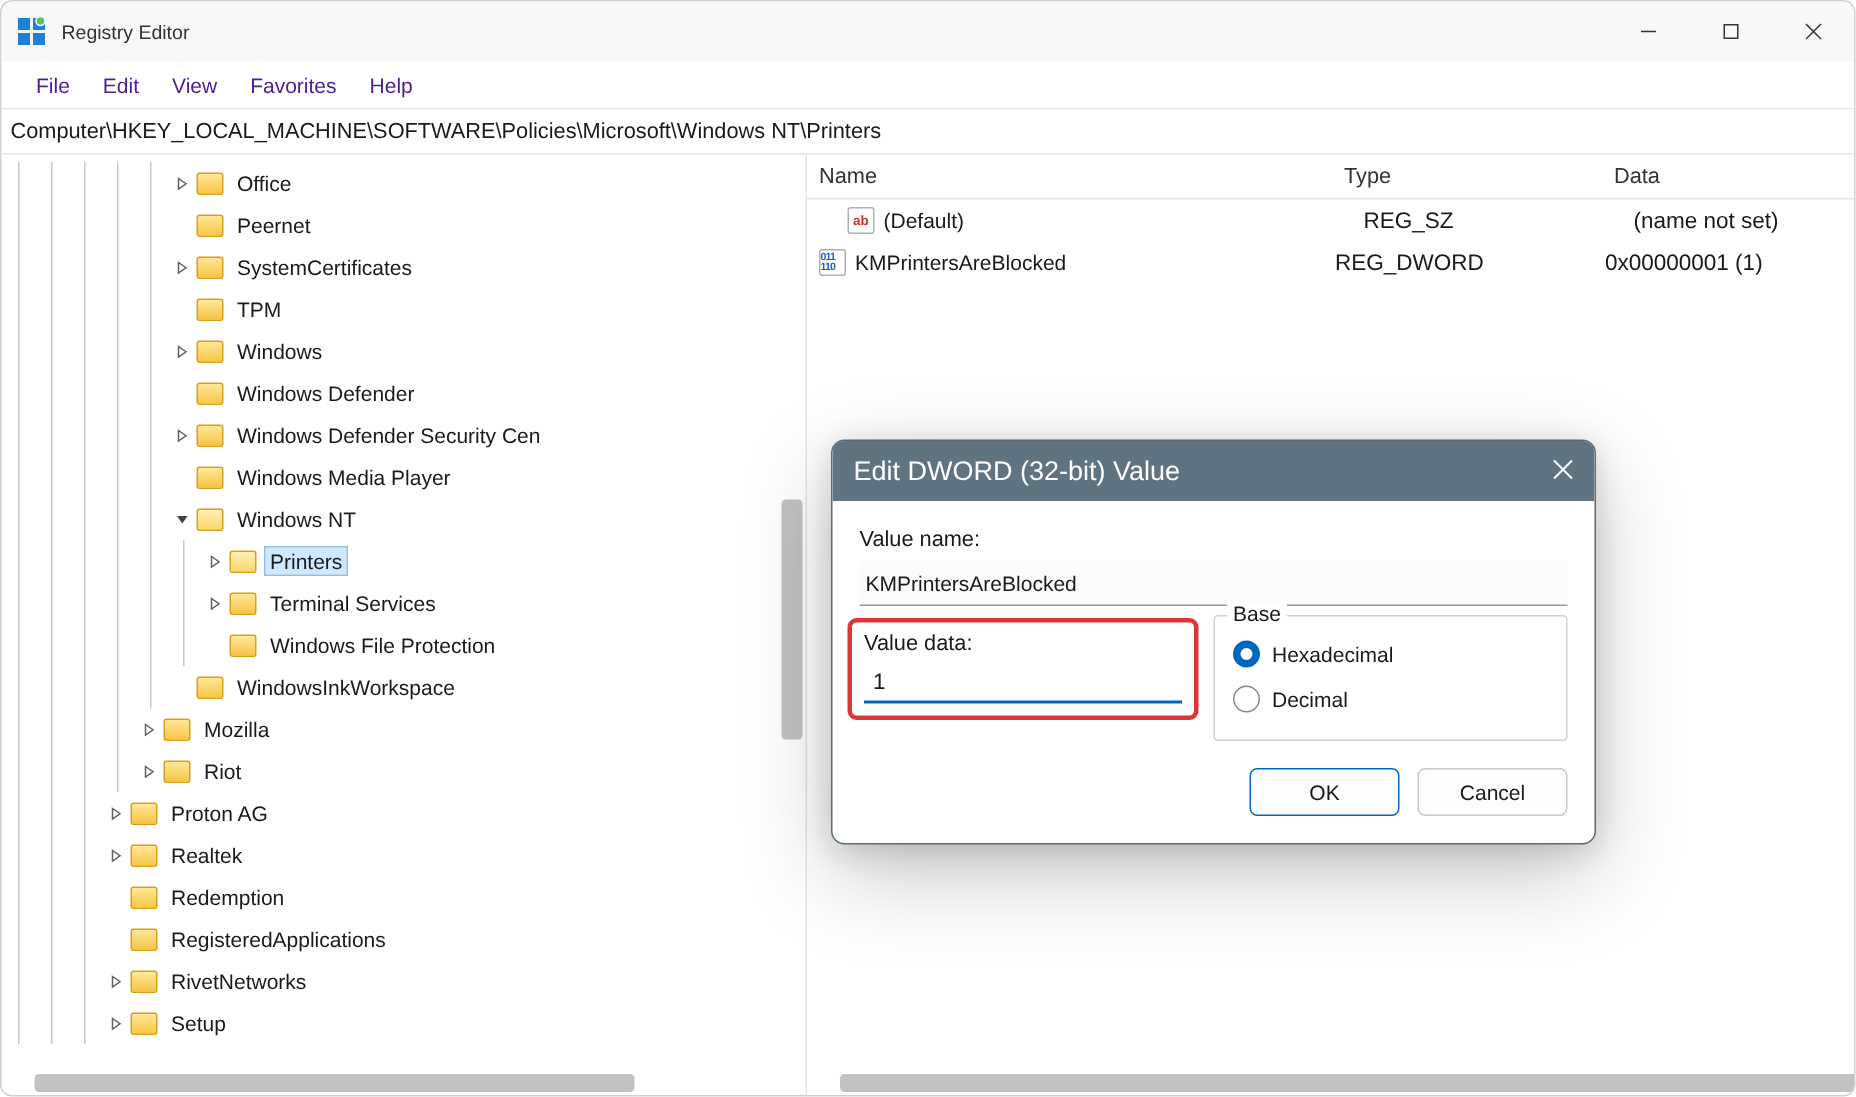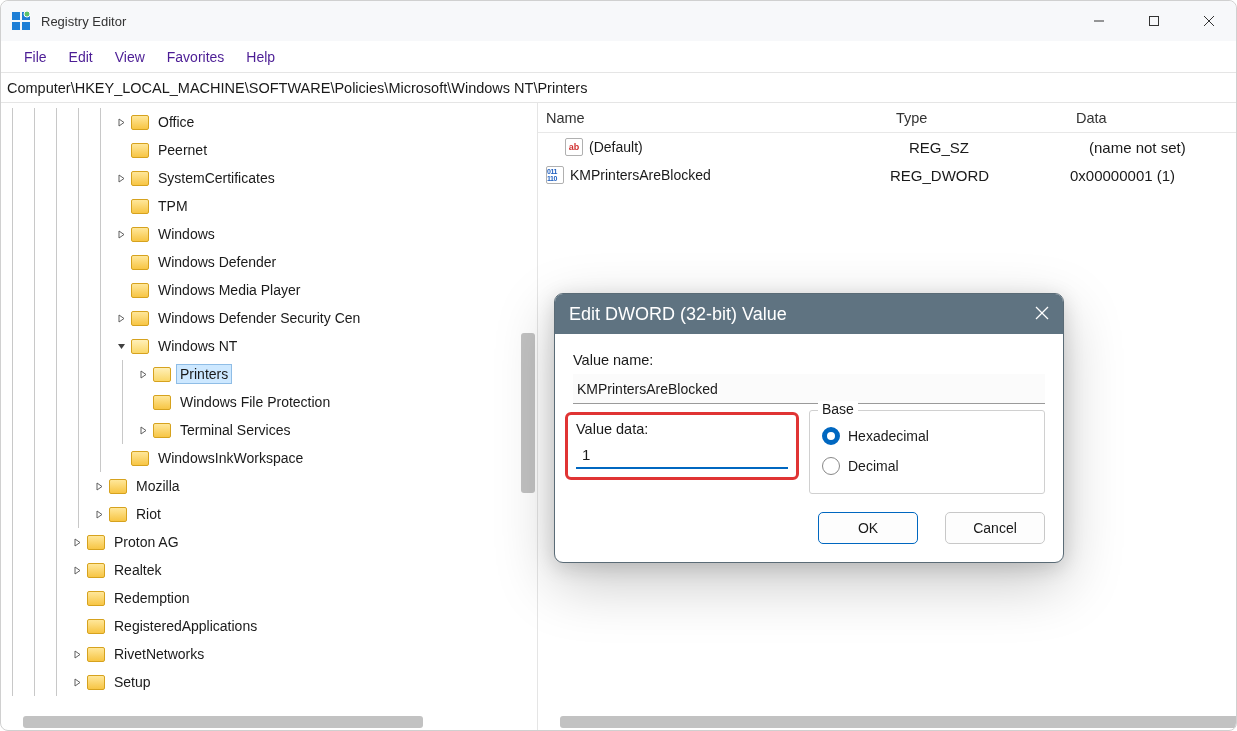--- a/index.html
+++ b/index.html
@@ -53,21 +53,21 @@
 .vd-row{display:flex;gap:18px;align-items:flex-start}
 .vd-col{flex:0 0 218px}
 .vd-label{font-size:14.5px;margin-bottom:4px}
 .vd-input{width:100%;height:28px;border:none;border-bottom:2px solid #0067c0;padding:0 6px;font-size:15px;outline:none}
 .highlight{border:3px solid #e03434;border-radius:6px;padding:6px 8px 8px 8px;margin:-6px -8px -2px -8px}
 .base-group{flex:1;border:1px solid #d0d0d0;border-radius:3px;padding:10px 12px 12px 12px;position:relative;margin-top:-8px}
 .base-legend{position:absolute;top:-10px;left:8px;background:#fff;padding:0 4px;font-size:14px}
 .radio{display:flex;align-items:center;gap:8px;height:30px}
 .rcircle{width:18px;height:18px;border:1px solid #888;border-radius:50%;display:flex;align-items:center;justify-content:center}
 .rcircle.on{border:5px solid #0067c0}
-.dlgbtns{display:flex;justify-content:flex-end;gap:27px;padding:0 18px 18px 18px}
+.dlgbtns{display:flex;justify-content:flex-end;gap:12px;padding:0 18px 18px 18px}
 .btn{width:100px;height:32px;border:1px solid #c8c8c8;border-radius:5px;background:#fdfdfd;display:flex;align-items:center;justify-content:center;font-size:14.5px}
 .btn.primary{border:1px solid #0067c0;color:#0a0a0a}
 </style>
 </head>
 <body>
 
 <div class="titlebar">
   <span class="appicon">
     <svg viewBox="0 0 20 20">
         <rect x="1" y="1" width="8" height="8" fill="#1e7fd6"></rect>
@@ -198,39 +198,39 @@
           <span class="label">Windows Defender</span>
         </div>
         <div class="node">
           <div class="guides">
             <div class="guide"></div>
             <div class="guide"></div>
             <div class="guide"></div>
             <div class="guide"></div>
             <div class="guide"></div>
           </div>
+          <div class="expander">
+            <svg width="9" height="9">
+              <path d="M2 1 L7 4.5 L2 8 Z" fill="none" stroke="#606060" stroke-width="1"></path>
+            </svg>
+          </div>
+          <div class="folder"></div>
+          <span class="label">Windows Defender Security Cen</span>
+        </div>
+        <div class="node">
+          <div class="guides">
+            <div class="guide"></div>
+            <div class="guide"></div>
+            <div class="guide"></div>
+            <div class="guide"></div>
+            <div class="guide"></div>
+          </div>
           <div class="expander"></div>
           <div class="folder"></div>
           <span class="label">Windows Media Player</span>
-        </div>
-        <div class="node">
-          <div class="guides">
-            <div class="guide"></div>
-            <div class="guide"></div>
-            <div class="guide"></div>
-            <div class="guide"></div>
-            <div class="guide"></div>
-          </div>
-          <div class="expander">
-            <svg width="9" height="9">
-              <path d="M2 1 L7 4.5 L2 8 Z" fill="none" stroke="#606060" stroke-width="1"></path>
-            </svg>
-          </div>
-          <div class="folder"></div>
-          <span class="label">Windows Defender Security Cen</span>
         </div>
         <div class="node">
           <div class="guides">
             <div class="guide"></div>
             <div class="guide"></div>
             <div class="guide"></div>
             <div class="guide"></div>
             <div class="guide"></div>
           </div>
           <div class="expander">
@@ -260,40 +260,40 @@
         </div>
         <div class="node">
           <div class="guides">
             <div class="guide"></div>
             <div class="guide"></div>
             <div class="guide"></div>
             <div class="guide"></div>
             <div class="guide"></div>
             <div class="guide"></div>
           </div>
+          <div class="expander">
+            <svg width="9" height="9">
+              <path d="M2 1 L7 4.5 L2 8 Z" fill="none" stroke="#606060" stroke-width="1"></path>
+            </svg>
+          </div>
+          <div class="folder"></div>
+          <span class="label">Terminal Services</span>
+        </div>
+        <div class="node">
+          <div class="guides">
+            <div class="guide"></div>
+            <div class="guide"></div>
+            <div class="guide"></div>
+            <div class="guide"></div>
+            <div class="guide"></div>
+            <div class="guide"></div>
+          </div>
           <div class="expander"></div>
           <div class="folder"></div>
           <span class="label">Windows File Protection</span>
-        </div>
-        <div class="node">
-          <div class="guides">
-            <div class="guide"></div>
-            <div class="guide"></div>
-            <div class="guide"></div>
-            <div class="guide"></div>
-            <div class="guide"></div>
-            <div class="guide"></div>
-          </div>
-          <div class="expander">
-            <svg width="9" height="9">
-              <path d="M2 1 L7 4.5 L2 8 Z" fill="none" stroke="#606060" stroke-width="1"></path>
-            </svg>
-          </div>
-          <div class="folder"></div>
-          <span class="label">Terminal Services</span>
         </div>
         <div class="node">
           <div class="guides">
             <div class="guide"></div>
             <div class="guide"></div>
             <div class="guide"></div>
             <div class="guide"></div>
             <div class="guide"></div>
           </div>
           <div class="expander"></div>

